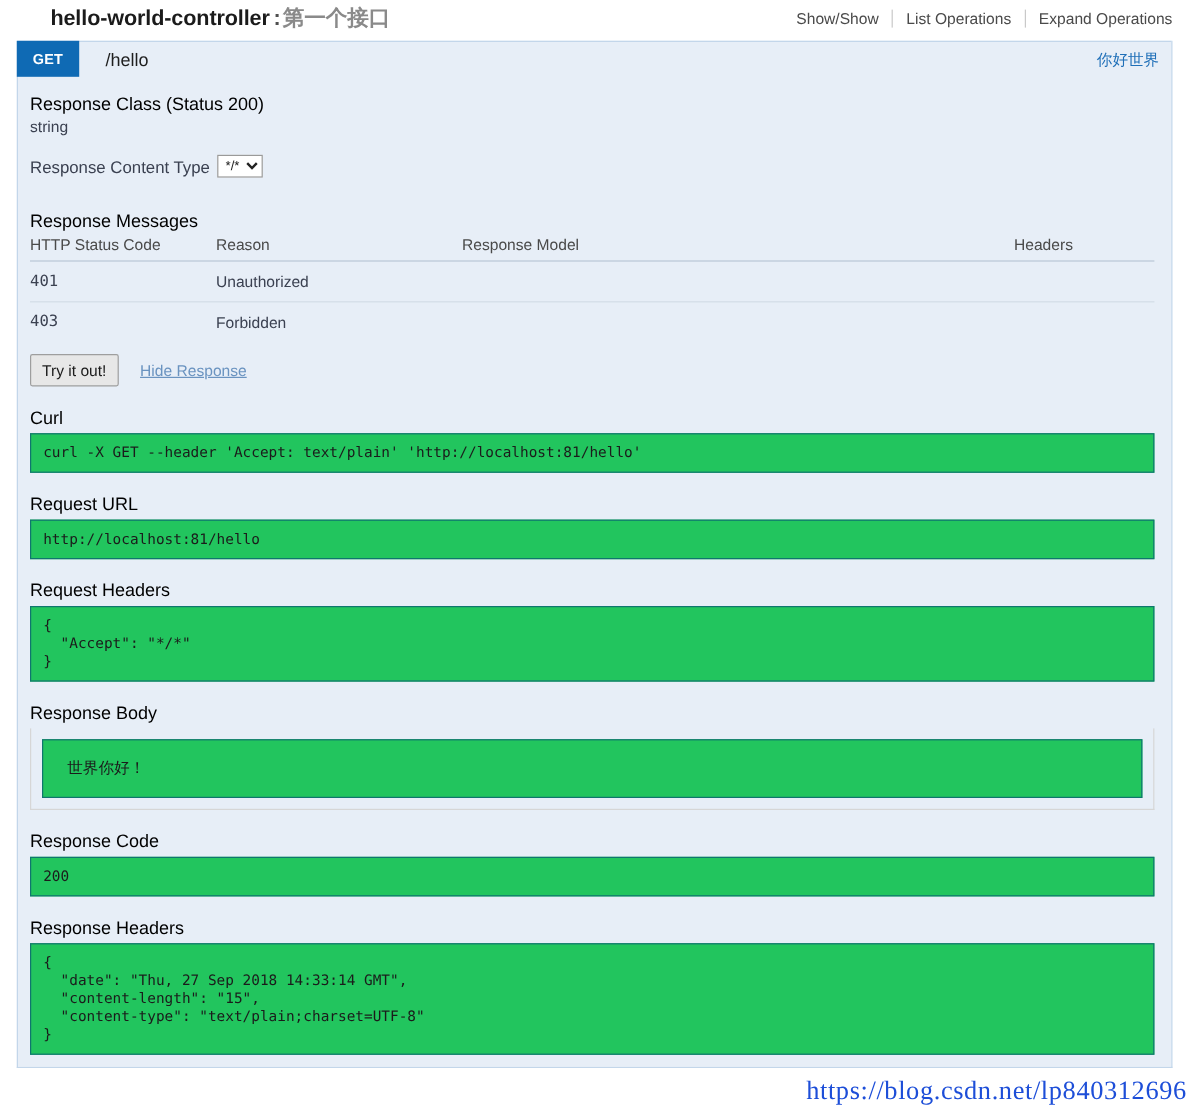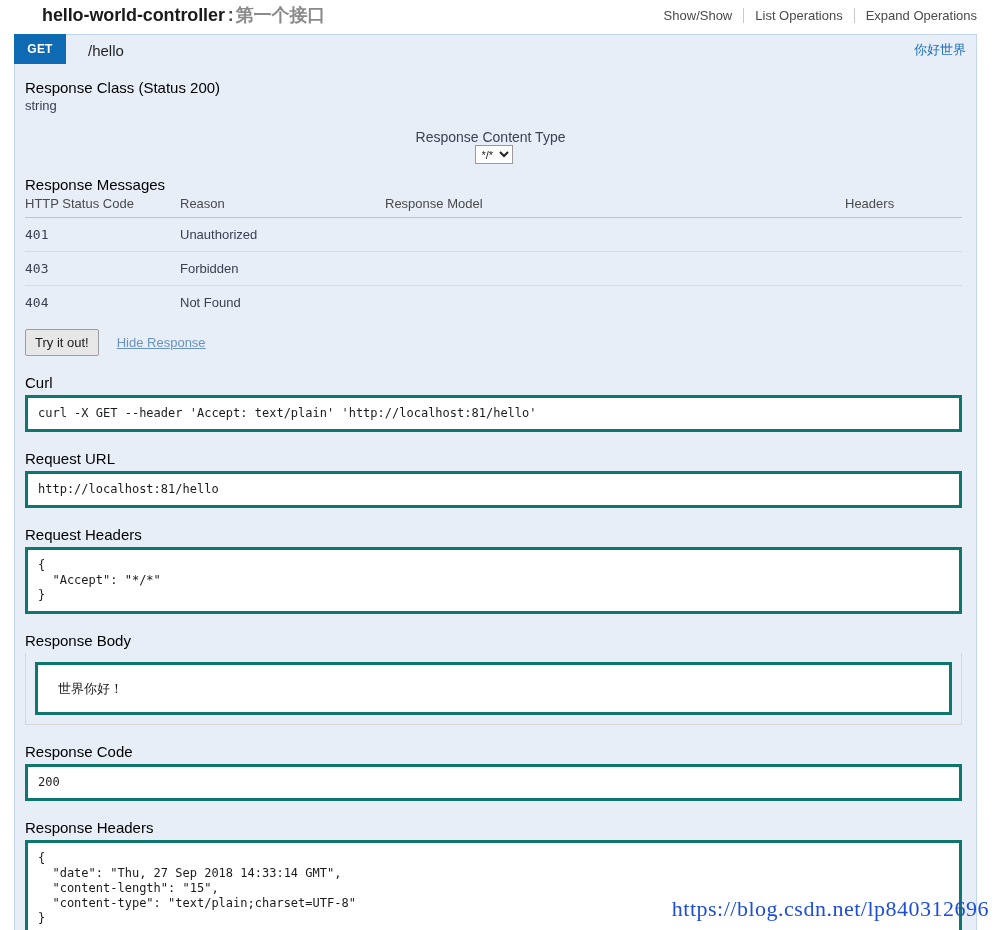--- a/index.html
+++ b/index.html
@@ -126,22 +126,21 @@
     font-size: 13px;
     color: #3b4151;
     margin: 0 0 16px 0;
   }
 
   .content-type-row {
     display: flex;
     align-items: center;
     font-size: 14px;
     color: #3b4151;
-    margin-bottom: 12px;
-    flex-direction: column;
+    margin-bottom: 28px;
   }
   .content-type-row label { margin-right: 6px; }
   select.content-type {
     font-family: "Liberation Sans", sans-serif;
     font-size: 11px;
     padding: 1px 2px;
     border: 1px solid #9a9a9a;
     background: #ffffff;
     color: #222;
     height: 19px;
@@ -199,22 +198,22 @@
     margin-left: 18px;
     color: #6a93c0;
     font-size: 13px;
     text-decoration: underline;
     cursor: pointer;
   }
 
   
   pre.codeblock {
     margin: 4px 0 0 0;
-    background: #ffffff;
-    border: 3px solid #0f766e;
+    background: #22c55e;
+    border: 1px solid #0f766e;
     padding: 8px 10px;
     font-family: "DejaVu Sans Mono", monospace;
     font-size: 12px;
     line-height: 15px;
     color: #1b1b1b;
     white-space: pre;
     overflow: hidden;
   }
   .response-body-wrap {
     margin: 4px 0 0 0;
@@ -295,26 +294,20 @@
           <td class="reason">Unauthorized</td>
           <td class="model"></td>
           <td></td>
         </tr>
         <tr>
           <td class="code">403</td>
           <td class="reason">Forbidden</td>
           <td class="model"></td>
           <td></td>
         </tr>
-        <tr>
-          <td class="code">404</td>
-          <td class="reason">Not Found</td>
-          <td class="model"></td>
-          <td></td>
-        </tr>
       </tbody>
     </table>
 
     <div class="actions">
       <button class="try-out">Try it out!</button>
       <a class="hide-response" href="#">Hide Response</a>
     </div>
 
     <h4 class="section spaced">Curl</h4>
     <pre class="codeblock">curl -X GET --header 'Accept: text/plain' 'http://localhost:81/hello'</pre>

